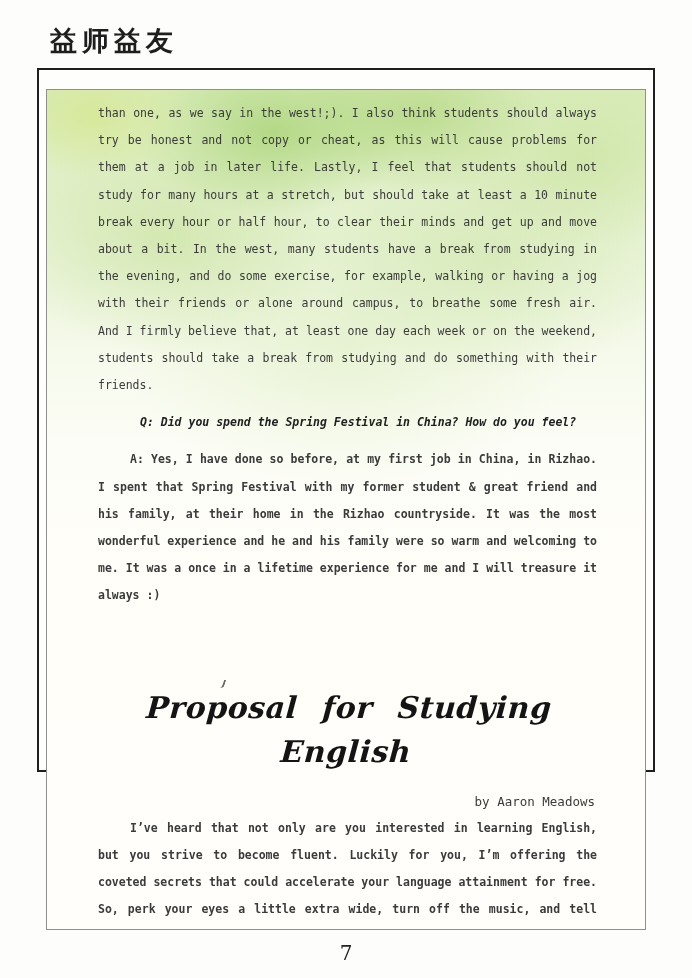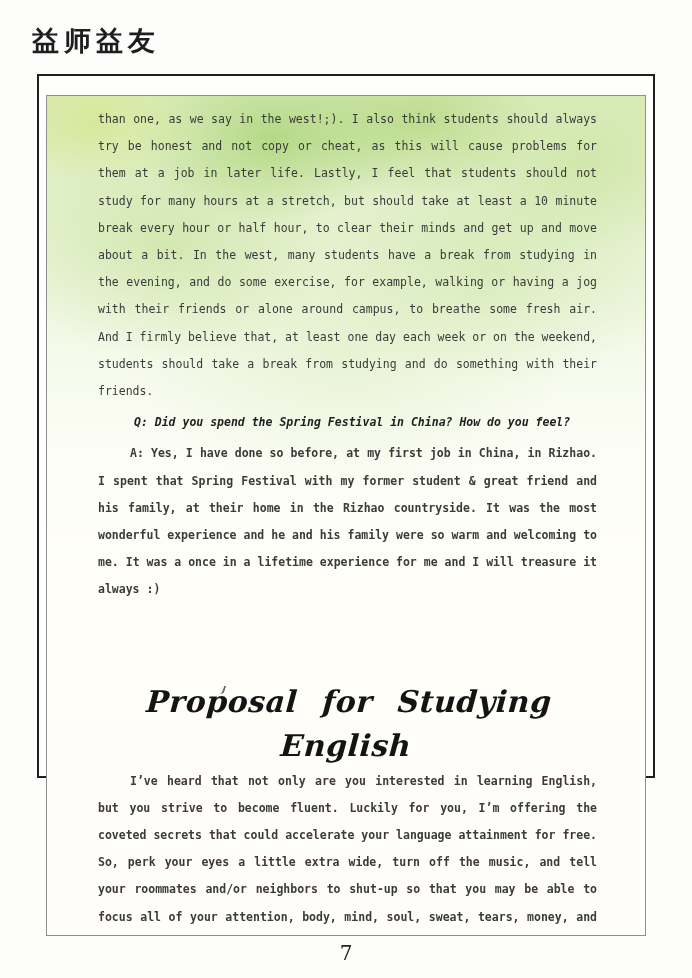--- a/index.html
+++ b/index.html
@@ -6,29 +6,29 @@
   body {
     width: 692px; height: 978px;
     background: #fdfdfb;
     position: relative;
     font-family: "DejaVu Sans Mono", monospace;
     overflow: hidden;
   }
 
   
   .masthead {
-    position: absolute; left: 32px; top: 26px;
+    position: absolute; left: 50px; top: 26px;
     font-family: "DejaVu Serif", serif;
     font-weight: bold; font-size: 27px; line-height: 30px;
     letter-spacing: 5px; color: #1e1e1e;
   }
 
   
   .frame {
-    position: absolute; left: 37px; top: 74px;
+    position: absolute; left: 37px; top: 68px;
     width: 618px; height: 704px;
     box-sizing: border-box;
     border: 2.5px solid #1f1f1f;
     background: #fefefc;
   }
 
   
   .panel {
     position: absolute; left: 7px; top: 19px;
     width: 600px; height: 841px;
@@ -55,21 +55,21 @@
     color: #3b3b3b;
   }
   .para {
     margin: 0;
     font-size: 11.5px; line-height: 27.2px;
     text-align: justify;
     letter-spacing: 0px;
   }
   .para.indent { text-indent: 32px; font-weight: bold; }
   .q-line {
-    margin: 4px;
+    margin: 10px;
     font-size: 11.5px; line-height: 27.2px;
     text-indent: 32px;
     font-weight: bold; font-style: italic;
     color: #1f1f1f;
   }
 
   
   .essay-title {
     margin: 76px 0 0 0;
     font-family: "DejaVu Serif", serif;
@@ -116,20 +116,21 @@
       <div class="body-text">
 
         <p class="para">than one, as we say in the west!;). I also think students should always try be honest and not copy or cheat, as this will cause problems for them at a job in later life. Lastly, I feel that students should not study for many hours at a stretch, but should take at least a 10 minute break every hour or half hour, to clear their minds and get up and move about a bit. In the west, many students have a break from studying in the evening, and do some exercise, for example, walking or having a jog with their friends or alone around campus, to breathe some fresh air. And I firmly believe that, at least one day each week or on the weekend, students should take a break from studying and do something with their friends.</p>
 
         <p class="q-line">Q: Did you spend the Spring Festival in China? How do you feel?</p>
 
         <p class="para indent">A: Yes, I have done so before, at my first job in China, in Rizhao. I spent that Spring Festival with my former student &amp; great friend and his family, at their home in the Rizhao countryside. It was the most wonderful experience and he and his family were so warm and welcoming to me. It was a once in a lifetime experience for me and I will treasure it always :)</p>
 
         <h1 class="essay-title">Proposal for Studying English</h1>
 
+        <div class="byline">by Aaron Meadows</div>
 
         <p class="para indent">I’ve heard that not only are you interested in learning English, but you strive to become fluent. Luckily for you, I’m offering the coveted secrets that could accelerate your language attainment for free. So, perk your eyes a little extra wide, turn off the music, and tell your roommates and/or neighbors to shut-up so that you may be able to focus all of your attention, body, mind, soul, sweat, tears, money, and whatever else you have into reading this unimaginably incredible essay. Text all of your</p>
 
       </div>
 
       <div class="artifact-mark"></div>
 
     </div>
   </div>
 

